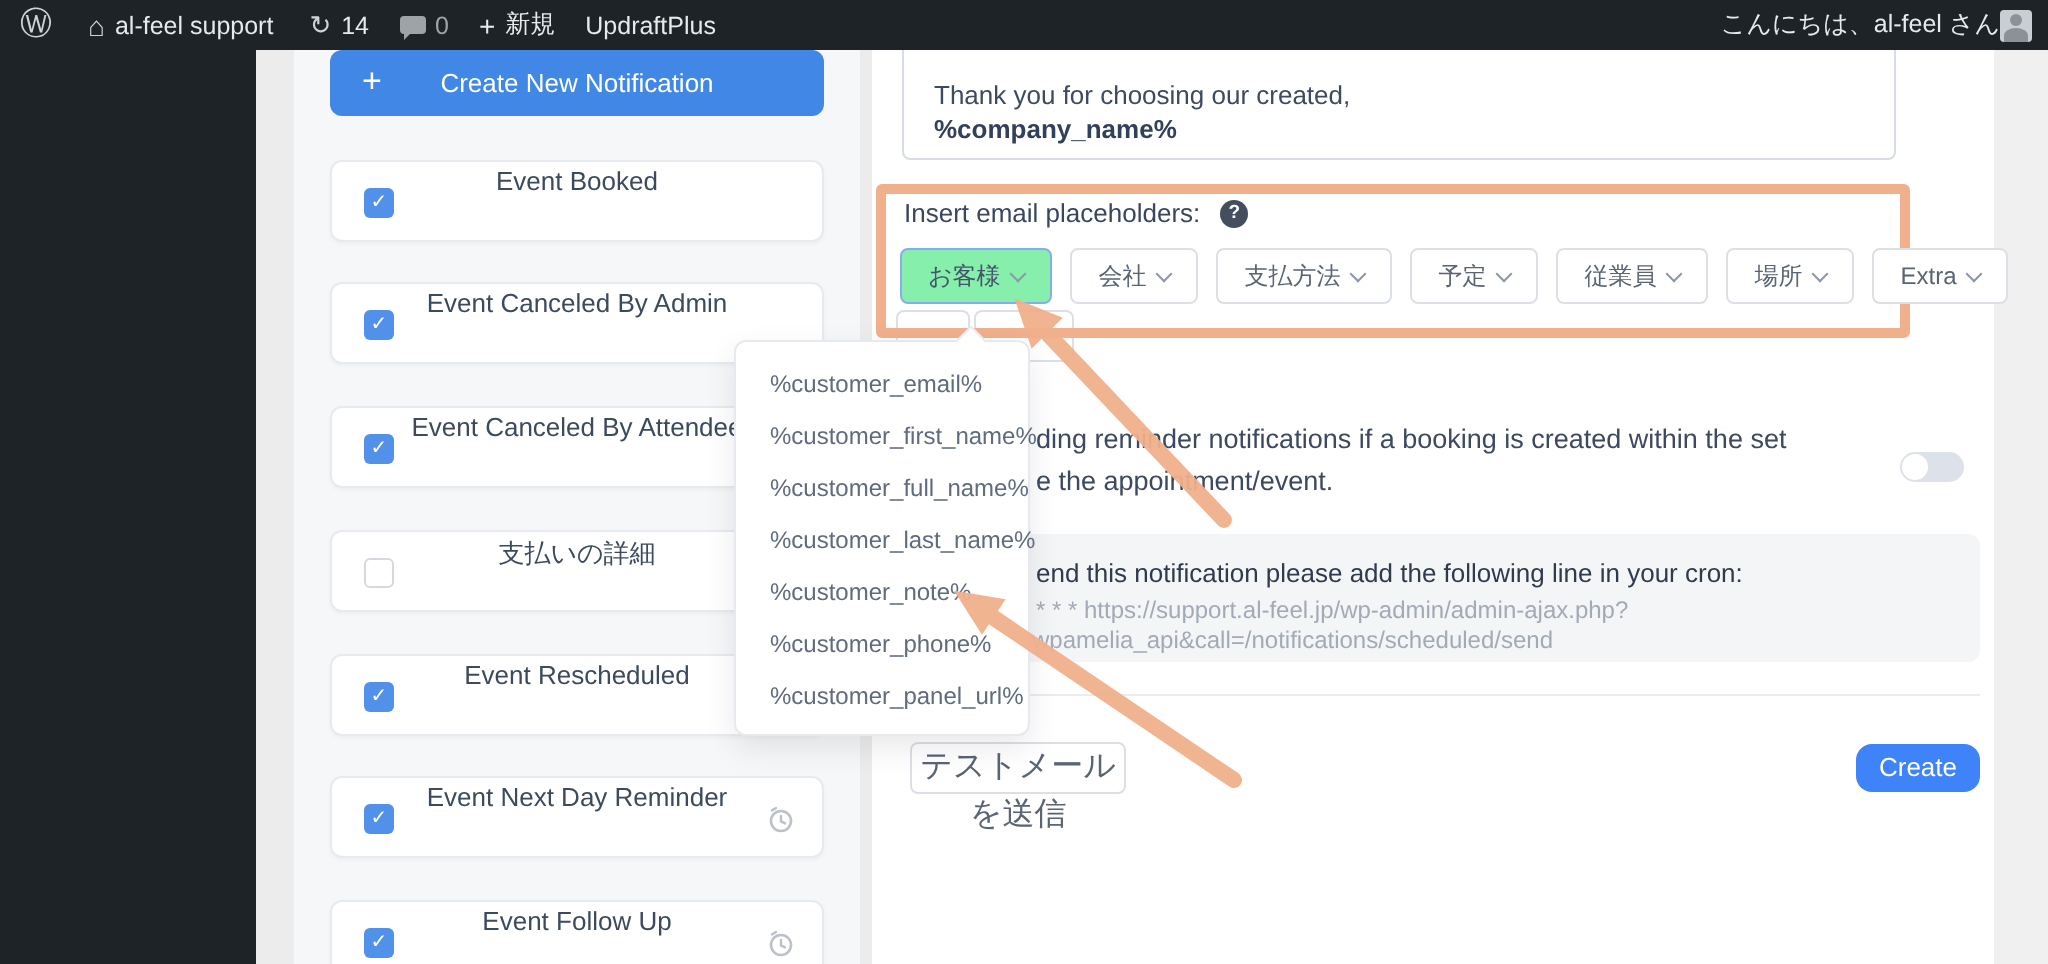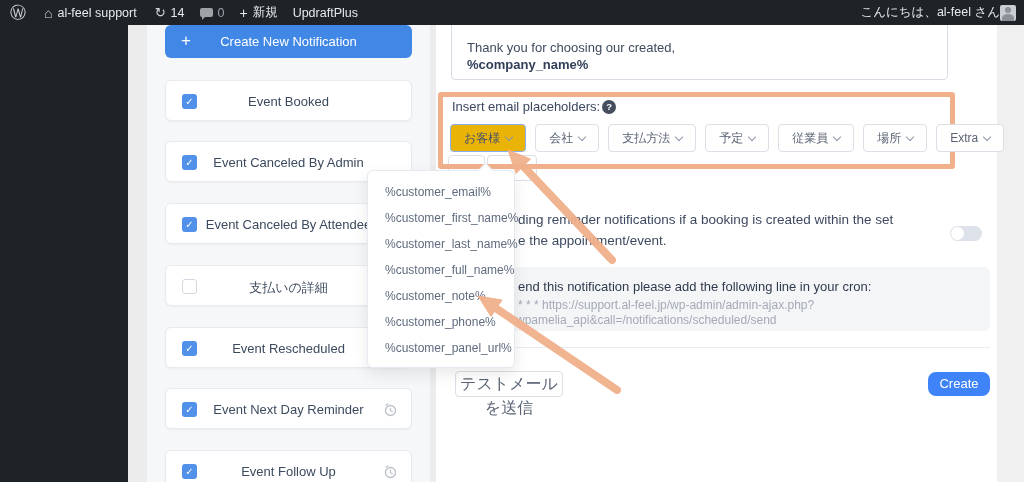--- a/index.html
+++ b/index.html
@@ -34,46 +34,46 @@
   .main-panel { position:absolute; top:25px; left:436px; width:561px; height:457px; background:#ffffff; }
   .right-strip { position:absolute; top:25px; left:997px; width:27px; height:457px; background:#f0f0f1; }
 
   
   .create-btn { position:absolute; left:165px; top:25px; width:247px; height:33px;
     background:#4187e5; border-radius:6px; color:#fff; cursor:pointer; z-index:2; }
   .create-btn .plus { position:absolute; left:16px; top:6px; font-size:17px; font-weight:400; }
   .create-btn .lbl { position:absolute; left:0; right:0; top:9px; text-align:center; font-size:13px; }
   .ncard { position:absolute; left:165px; width:247px; height:41px; background:#fff;
     border:1px solid #e7eaee; border-radius:6px; box-shadow:0 1px 2px rgba(0,0,0,.04); z-index:2; cursor:pointer; }
-  .ncard .lbl { position:absolute; left:0; right:0; top:13px; text-align:center; font-size:13px; color:#3c4a5e; white-space:nowrap; overflow:hidden; }
+  .ncard .lbl { position:absolute; left:0; right:0; top:2px; text-align:center; font-size:13px; color:#3c4a5e; white-space:nowrap; overflow:hidden; }
   .cb { position:absolute; left:16px; top:13px; width:15px; height:15px; border-radius:3px; cursor:pointer; }
   .cb.on { background:#5191e9; color:#fff; font-size:10px; text-align:center; line-height:15px; }
   .cb.off { background:#fff; border:1px solid #d4d8df; }
   .timer { position:absolute; right:13px; top:13px; }
 
   
   .email-box { position:absolute; left:451px; top:16px; width:497px; height:64px;
     background:#fff; border:1px solid #d8dce4; border-radius:4px; padding:22px 0 0 15px;
     font-size:13px; color:#3e4a5e; line-height:17px; }
   .email-box b { color:#33405a; }
 
   
   .annot-rect { position:absolute; left:438px; top:92px; width:517px; height:77px;
     border:5px solid #f1b08c; border-radius:3px; z-index:5; pointer-events:none; }
   .annot-svg { position:absolute; left:0; top:0; width:1024px; height:482px; z-index:20; pointer-events:none; }
 
   
-  .ph-label-row { position:absolute; left:452px; top:99px; display:flex; align-items:center; gap:2px;
+  .ph-label-row { position:absolute; left:452px; top:99px; display:flex; align-items:center; gap:10px;
     font-size:13px; color:#3a4660; z-index:6; }
   .help-ic { width:14px; height:14px; border-radius:50%; background:#454e5f; color:#fff;
     font-size:9.5px; font-weight:bold; text-align:center; line-height:14px; cursor:pointer; }
   .ph-row { position:absolute; left:450px; top:124px; display:flex; gap:9px; z-index:6; }
   .ph-btn { height:28px; padding:0 13px; background:#fff; border:1px solid #dcdfe6; border-radius:4px;
     font-size:12px; color:#5a6474; display:flex; align-items:center; gap:6px; cursor:pointer; white-space:nowrap; }
-  .ph-btn.active { border-color:#84aef0; background:#eab308; color:#44526b; }
+  .ph-btn.active { border-color:#84aef0; background:#86efac; color:#44526b; }
   .chev { width:6px; height:6px; border-right:1.4px solid #8d97a8; border-bottom:1.4px solid #8d97a8;
     transform:rotate(45deg); margin-top:-3px; }
   .stub { position:absolute; top:155px; height:26px; background:#fff; border:1px solid #dcdfe6; border-radius:4px; z-index:3; }
 
   
   .dropdown { position:absolute; left:367px; top:170px; width:148px; height:198px;
     background:#fff; border:1px solid #e6e9f0; border-radius:6px;
     box-shadow:0 6px 16px rgba(0,0,0,.09); z-index:10; padding:8px 0; }
   .dropdown .item { height:26px; line-height:26px; padding-left:17px; font-size:12px; color:#5f6b7e; cursor:pointer; white-space:nowrap; }
   .notch { position:absolute; left:480px; top:165px; width:11px; height:11px; background:#fff;
@@ -246,22 +246,22 @@
   <div class="divider"></div>
   <div class="test-btn">テストメールを送信</div>
   <div class="create-btn2">Create</div>
 
   <div class="annot-rect"></div>
 
   <div class="notch"></div>
   <div class="dropdown">
     <div class="item">%customer_email%</div>
     <div class="item">%customer_first_name%</div>
+    <div class="item">%customer_full_name%</div>
     <div class="item">%customer_last_name%</div>
-    <div class="item">%customer_full_name%</div>
     <div class="item">%customer_note%</div>
     <div class="item">%customer_phone%</div>
     <div class="item">%customer_panel_url%</div>
   </div>
 
   <svg class="annot-svg">
     <g fill="#f1b08c" stroke="#f1b08c" opacity="0.95">
       <line x1="612" y1="260" x2="523" y2="166" stroke-width="8" stroke-linecap="round"></line>
       <polygon points="508,150 530.5,159 516,173.5" stroke-width="1"></polygon>
       <line x1="617" y1="390" x2="497" y2="309" stroke-width="8" stroke-linecap="round"></line>

